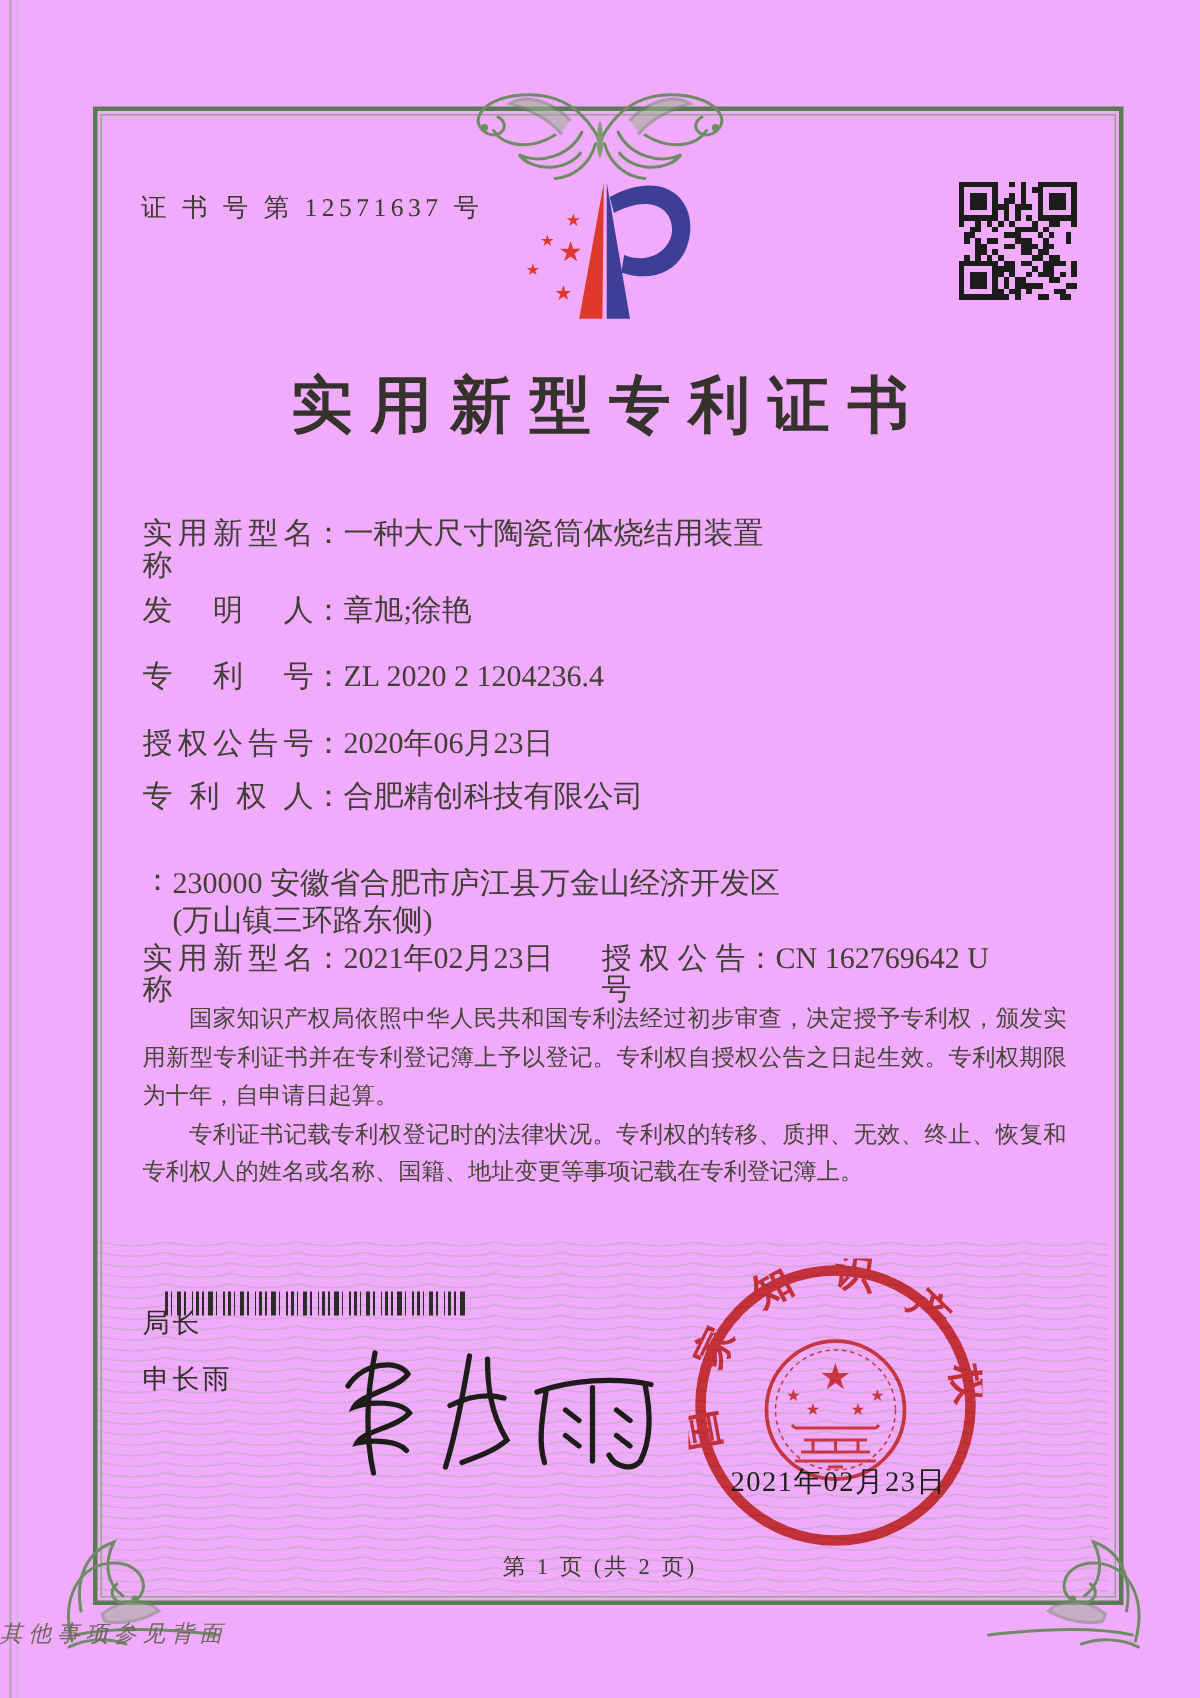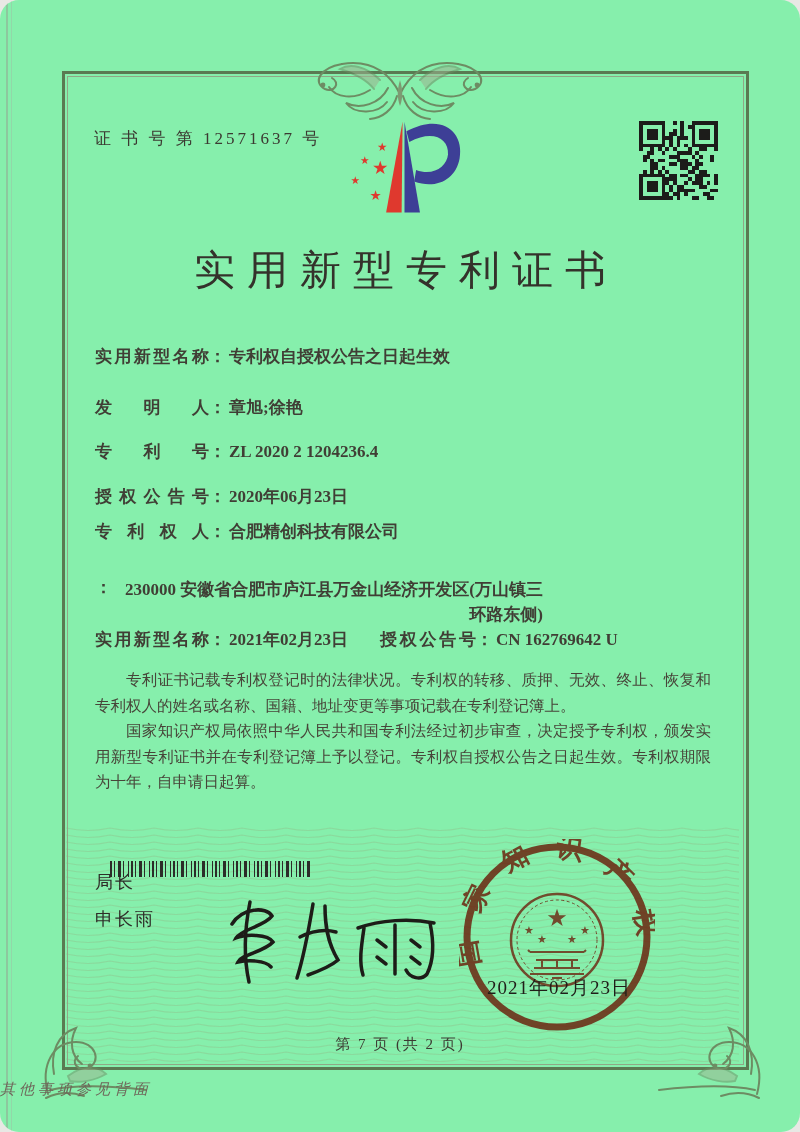--- a/index.html
+++ b/index.html
@@ -1,44 +1,44 @@
 <!DOCTYPE html>
 <html><head>
 <meta charset="utf-8">
 <style>
   html,body{margin:0;padding:0;background:#e8e8e4;}
-  .page{position:relative;width:800px;height:1132px;margin:0 auto;background:#86efac;overflow:hidden;
-        font-family:"Liberation Serif",serif;color:#3c3a31;border-radius:19px;}
+  .page{position:relative;width:800px;height:1132px;margin:0 auto;background:#f0abfc;overflow:hidden;
+        font-family:"Liberation Serif",serif;color:#3c3a31;}
   .scan-edge1{position:absolute;left:6px;top:0;bottom:0;width:2px;background:rgba(150,152,142,.45);}
   .scan-edge2{position:absolute;left:11px;top:0;bottom:0;width:1px;background:rgba(170,172,160,.35);}
 
   
   .frame{position:absolute;left:62px;top:71px;width:681px;height:993px;border:3px solid #5a7a52;z-index:1;}
   .frame-inner{position:absolute;inset:2px;border:1px solid #8fa886;}
 
   .wave-layer{position:absolute;left:66px;top:824px;width:673px;height:238px;z-index:0;}
 
   .flourish-top{position:absolute;left:50%;transform:translateX(-50%);top:36px;width:260px;height:100px;z-index:2;}
   .flourish-bl{position:absolute;left:38px;top:1002px;width:115px;height:100px;z-index:2;}
   .flourish-br{position:absolute;left:652px;top:1002px;width:115px;height:100px;z-index:2;transform:scaleX(-1);}
 
   .cert-no{position:absolute;left:94px;top:127px;font-size:17px;letter-spacing:3px;color:#3b3931;z-index:2;}
 
   .logo{position:absolute;left:332px;top:108px;width:145px;height:124px;z-index:2;}
   .qr{position:absolute;left:639px;top:121px;width:79px;height:79px;z-index:2;}
 
-  .title{position:absolute;left:0;top:243px;width:100%;text-align:center;font-size:41px;font-weight:400;
+  .title{position:absolute;left:0;top:243px;width:100%;text-align:center;font-size:41px;font-weight:700;
          letter-spacing:12px;text-indent:12px;color:#34322b;z-index:2;}
 
-  .row{position:absolute;left:95px;display:flex;font-size:17px;color:#403e35;z-index:2;line-height:21px;font-weight:bold;}
+  .row{position:absolute;left:95px;display:flex;font-size:20px;color:#403e35;z-index:2;line-height:21px;}
   .lab{width:114px;text-align:justify;text-align-last:justify;flex:none;}
   .lab5{width:96px;text-align:justify;text-align-last:justify;flex:none;}
   .colon{flex:none;width:20px;}
   .val{white-space:nowrap;}
-  .val-wrap{white-space:normal;width:428px;line-height:25px;text-align:right;}
+  .val-wrap{white-space:normal;width:428px;line-height:25px;}
   .pair2{margin-left:32px;display:flex;}
 
   .paras{position:absolute;left:95px;top:667px;width:616px;z-index:2;}
   .paras p{margin:0;text-indent:2em;font-size:15.5px;line-height:25.5px;text-align:justify;color:#474539;}
 
   .barcode{position:absolute;left:110px;top:861px;width:202px;height:16px;z-index:2;
     background:repeating-linear-gradient(90deg,
       #2c2c29 0 2px,transparent 2px 4px,#2c2c29 4px 5px,transparent 5px 8px,
       #2c2c29 8px 11px,transparent 11px 13px,#2c2c29 13px 14px,transparent 14px 18px,
       #2c2c29 18px 19px,transparent 19px 21px);}
@@ -381,21 +381,21 @@
       <rect x="15" y="20" width="1" height="1" fill="#1c1c1a"></rect>
       <rect x="18" y="20" width="1" height="1" fill="#1c1c1a"></rect>
       <rect x="19" y="20" width="1" height="1" fill="#1c1c1a"></rect>
     </svg>
 
   <div class="title">实用新型专利证书</div>
 
   <div class="row" style="top:346px">
     <span class="lab">实用新型名称</span>
     <span class="colon">：</span>
-    <span class="val">专利权自授权公告之日起生效</span>
+    <span class="val">一种大尺寸陶瓷筒体烧结用装置</span>
   </div>
   <div class="row" style="top:397px">
     <span class="lab">发明人</span>
     <span class="colon">：</span>
     <span class="val">章旭;徐艳</span>
   </div>
   <div class="row" style="top:441px">
     <span class="lab">专利号</span>
     <span class="colon">：</span>
     <span class="val">ZL 2020 2 1204236.4</span>
@@ -419,22 +419,22 @@
     <span class="colon">：</span>
     <span class="val">2021年02月23日</span>
     <span class="pair2">
       <span class="lab5">授权公告号</span>
       <span class="colon">：</span>
       <span class="val">CN 162769642 U</span>
     </span>
   </div>
 
   <div class="paras">
+    <p>国家知识产权局依照中华人民共和国专利法经过初步审查，决定授予专利权，颁发实用新型专利证书并在专利登记簿上予以登记。专利权自授权公告之日起生效。专利权期限为十年，自申请日起算。</p>
     <p>专利证书记载专利权登记时的法律状况。专利权的转移、质押、无效、终止、恢复和专利权人的姓名或名称、国籍、地址变更等事项记载在专利登记簿上。</p>
-    <p>国家知识产权局依照中华人民共和国专利法经过初步审查，决定授予专利权，颁发实用新型专利证书并在专利登记簿上予以登记。专利权自授权公告之日起生效。专利权期限为十年，自申请日起算。</p>
   </div>
 
   <div class="barcode"></div>
 
   <div class="director">
     <div>局长</div>
     <div>申长雨</div>
   </div>
 
   <svg class="signature" viewBox="0 0 240 108">
@@ -475,16 +475,16 @@
         <path d="M77,121 L119,121"></path>
         <path d="M75,129 L121,129"></path>
         <path d="M83,121 V129 M98,121 V129 M113,121 V129"></path>
         <path d="M71,135 L125,135"></path>
         <path d="M93,139 h10"></path>
       </g>
     </g>
   </svg>
   <div class="seal-date">2021年02月23日</div>
 
-  <div class="page-info">第 7 页 (共 2 页)</div>
+  <div class="page-info">第 1 页 (共 2 页)</div>
   <div class="back-note">其他事项参见背面</div>
 
 </div>
 
 </body></html>

